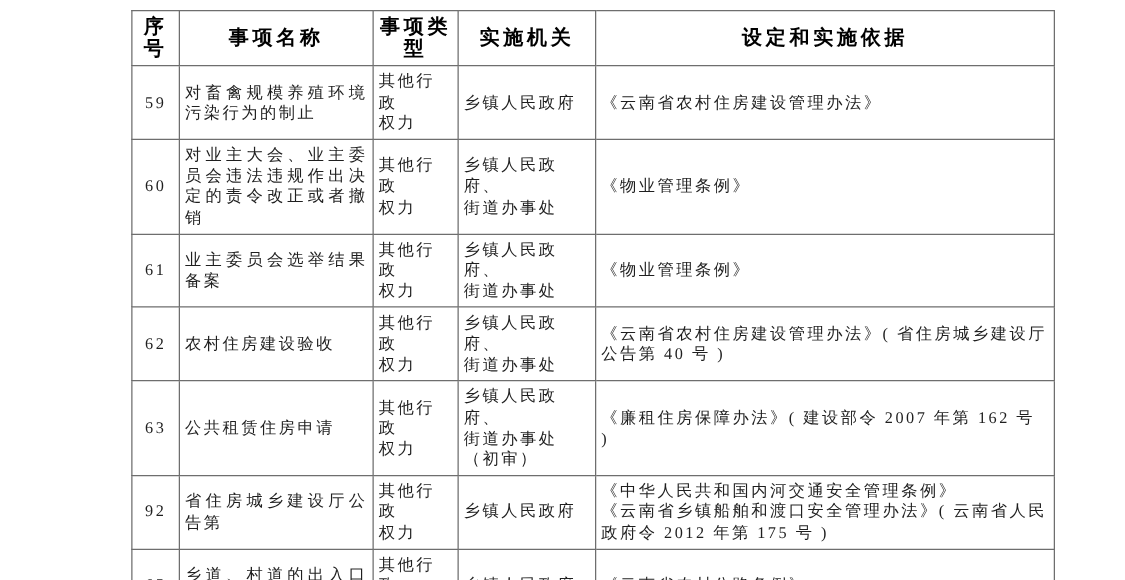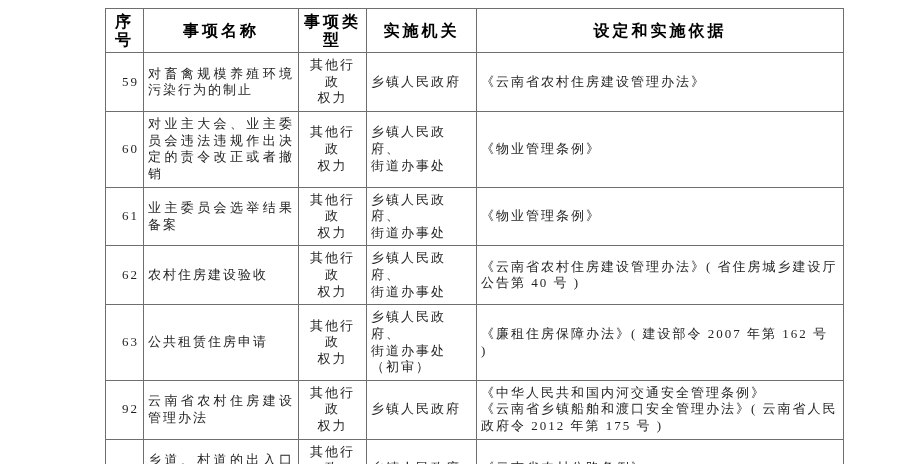--- a/index.html
+++ b/index.html
@@ -43,31 +43,31 @@
     height: 28px;
     line-height: 1.1;
   }
   table.gov-table td {
     font-size: 13px;
     line-height: 1.28;
     letter-spacing: 2px;
     padding: 4px 4px;
   }
   td.td-seq {
-    text-align: right;
+    text-align: center;
     letter-spacing: 0;
   }
   td.td-name {
     text-align: justify;
     text-justify: inter-character;
     padding: 4px 6px;
     letter-spacing: 2.5px;
   }
   td.td-type {
-    text-align: center;
+    text-align: left;
     white-space: pre-line;
   }
   td.td-agency {
     text-align: left;
     white-space: pre-line;
   }
   td.td-basis {
     text-align: left;
     white-space: pre-line;
     padding: 4px 8px;
@@ -140,21 +140,21 @@
           <td class="td-name">公共租赁住房申请</td>
           <td class="td-type">其他行政
 权力</td>
           <td class="td-agency">乡镇人民政府、
 街道办事处
 （初审）</td>
           <td class="td-basis">《廉租住房保障办法》( 建设部令 2007 年第 162 号 )</td>
         </tr>
         <tr>
           <td class="td-seq">92</td>
-          <td class="td-name">云南省农村住房建设管理办法</td>
+          <td class="td-name">省住房城乡建设厅公告第</td>
           <td class="td-type">其他行政
 权力</td>
           <td class="td-agency">乡镇人民政府</td>
           <td class="td-basis">《中华人民共和国内河交通安全管理条例》
 《云南省乡镇船舶和渡口安全管理办法》( 云南省人民政府令 2012 年第 175 号 )</td>
         </tr>
         <tr>
           <td class="td-seq">65</td>
           <td class="td-name">乡道、村道的出入口限高限宽设施设置</td>
           <td class="td-type">其他行政

